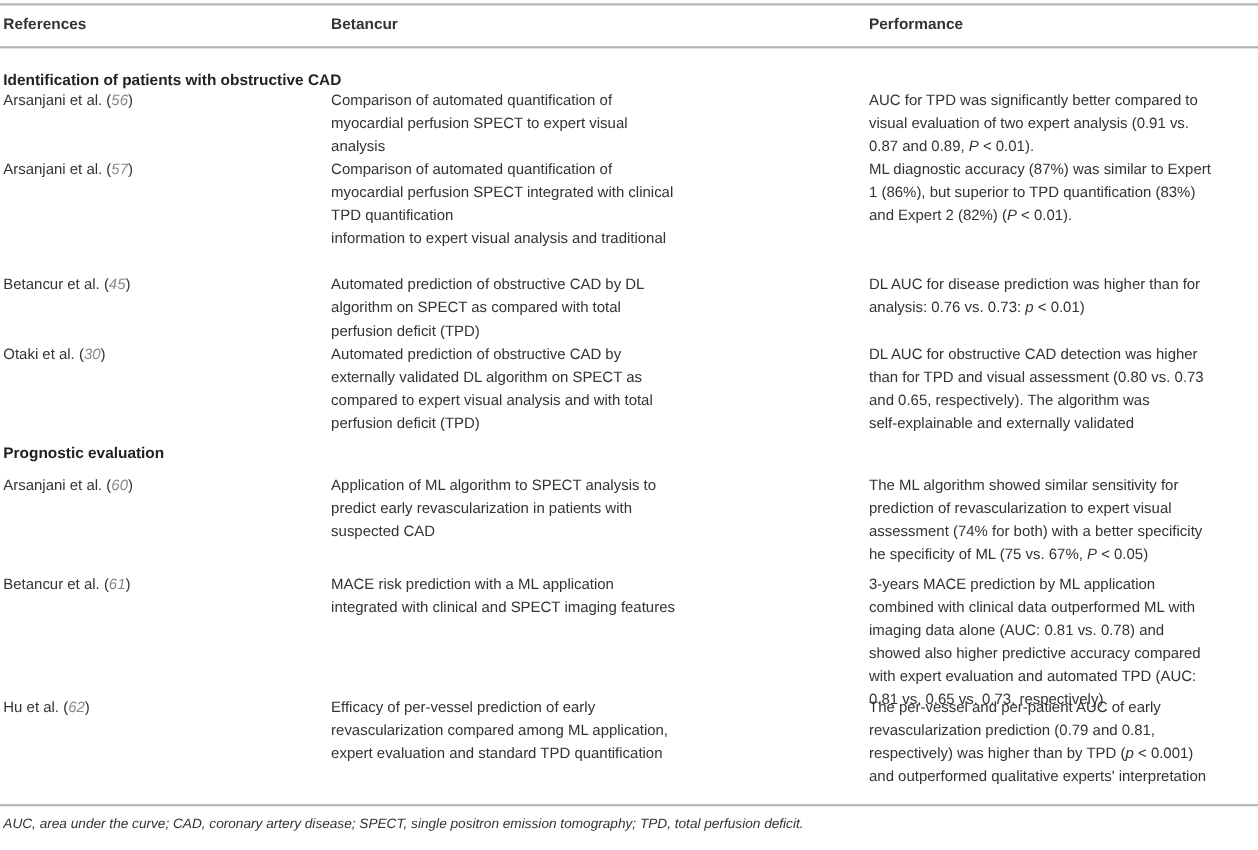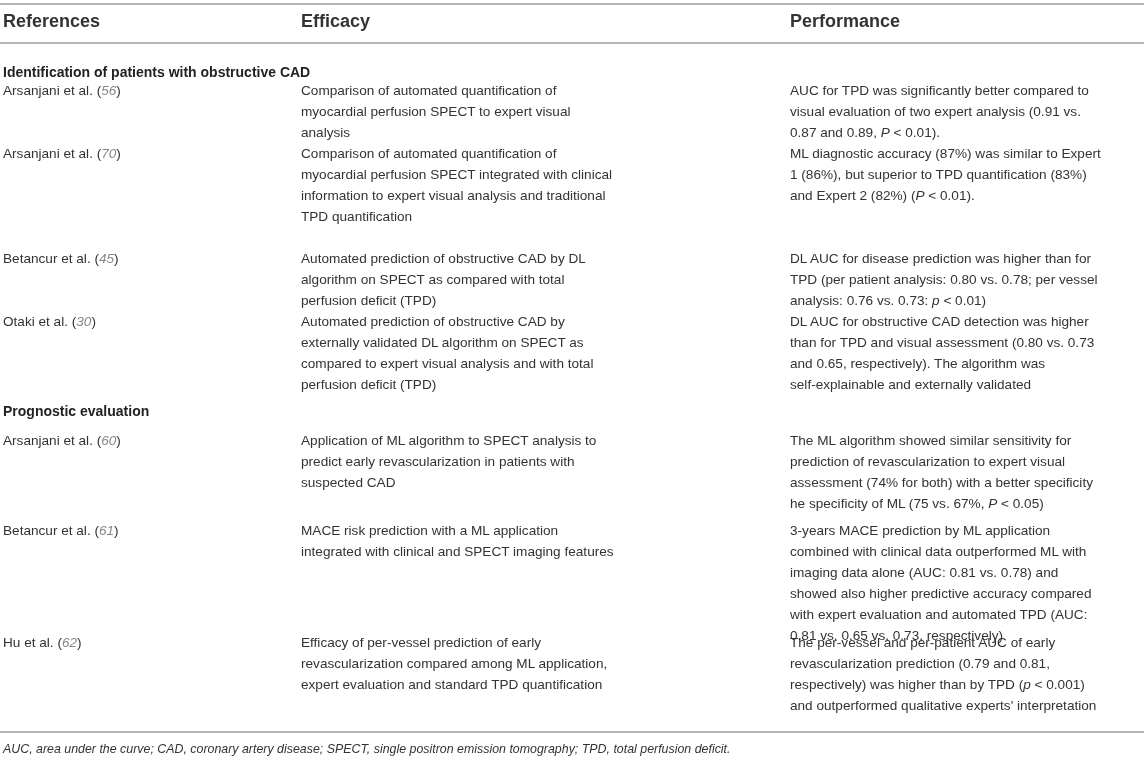--- a/index.html
+++ b/index.html
@@ -10,41 +10,41 @@
     font-size: 13.6px;
     line-height: 21px;
   }
   .table-wrap { position: relative; width: 1144px; }
   .rule { position: absolute; left: 0; width: 1144px; height: 2px; background: #b5b5b5; }
   .rule.top { top: 3px; }
   .rule.head { top: 42px; }
   .rule.bottom { top: 731px; }
 
   .header-row { position: absolute; top: 11px; left: 0; width: 1144px; height: 22px;
-    font-weight: bold; font-size: 18px; color: #333; }
+    font-weight: bold; font-size: 14px; color: #333; }
   .col1 { position: absolute; left: 3px; width: 290px; }
   .col2 { position: absolute; left: 301px; width: 360px; }
   .col3 { position: absolute; left: 790px; width: 350px; }
 
   .section-title { position: absolute; left: 3px; font-weight: bold; font-size: 14px; color: #222; }
   .row { position: absolute; left: 0; width: 1144px; }
   .ref-num { color: #888888; font-style: italic; }
   .perf em { font-style: italic; }
 
   .footnote { position: absolute; top: 739px; left: 3px; font-style: italic; font-size: 12.4px; color: #333; }
 </style>
 </head>
 <body>
 
 <div class="table-wrap">
   <div class="rule top"></div>
 
   <div class="header-row">
     <div class="col1">References</div>
-    <div class="col2">Efficacy</div>
+    <div class="col2">Betancur</div>
     <div class="col3">Performance</div>
   </div>
 
   <div class="rule head"></div>
 
   <div id="body-container">
       <div class="section-title" style="top: 51px; margin-top: 11px;">Identification of patients with obstructive CAD</div>
       <div class="row" style="top: 80px;">
         <div class="col1"><span>Arsanjani et al. (</span><span class="ref-num">56</span><span>)</span></div>
         <div class="col2">
@@ -52,43 +52,42 @@
           <div style="height: 21px; white-space: nowrap;">myocardial perfusion SPECT to expert visual</div>
           <div style="height: 21px; white-space: nowrap;">analysis</div>
         </div>
         <div class="col3 perf">
           <div style="height: 21px; white-space: nowrap;">AUC for TPD was significantly better compared to</div>
           <div style="height: 21px; white-space: nowrap;">visual evaluation of two expert analysis (0.91 vs.</div>
           <div style="height: 21px; white-space: nowrap;">0.87 and 0.89, <em>P</em> &lt; 0.01).</div>
         </div>
       </div>
       <div class="row" style="top: 143px;">
-        <div class="col1"><span>Arsanjani et al. (</span><span class="ref-num">70</span><span>)</span></div>
+        <div class="col1"><span>Arsanjani et al. (</span><span class="ref-num">57</span><span>)</span></div>
         <div class="col2">
           <div style="height: 21px; white-space: nowrap;">Comparison of automated quantification of</div>
           <div style="height: 21px; white-space: nowrap;">myocardial perfusion SPECT integrated with clinical</div>
+          <div style="height: 21px; white-space: nowrap;">TPD quantification</div>
           <div style="height: 21px; white-space: nowrap;">information to expert visual analysis and traditional</div>
-          <div style="height: 21px; white-space: nowrap;">TPD quantification</div>
         </div>
         <div class="col3 perf">
           <div style="height: 21px; white-space: nowrap;">ML diagnostic accuracy (87%) was similar to Expert</div>
           <div style="height: 21px; white-space: nowrap;">1 (86%), but superior to TPD quantification (83%)</div>
           <div style="height: 21px; white-space: nowrap;">and Expert 2 (82%) (<em>P</em> &lt; 0.01).</div>
         </div>
       </div>
       <div class="row" style="top: 248px;">
         <div class="col1"><span>Betancur et al. (</span><span class="ref-num">45</span><span>)</span></div>
         <div class="col2">
           <div style="height: 21px; white-space: nowrap;">Automated prediction of obstructive CAD by DL</div>
           <div style="height: 21px; white-space: nowrap;">algorithm on SPECT as compared with total</div>
           <div style="height: 21px; white-space: nowrap;">perfusion deficit (TPD)</div>
         </div>
         <div class="col3 perf">
           <div style="height: 21px; white-space: nowrap;">DL AUC for disease prediction was higher than for</div>
-          <div style="height: 21px; white-space: nowrap;">TPD (per patient analysis: 0.80 vs. 0.78; per vessel</div>
           <div style="height: 21px; white-space: nowrap;">analysis: 0.76 vs. 0.73: <em>p</em> &lt; 0.01)</div>
         </div>
       </div>
       <div class="row" style="top: 311px;">
         <div class="col1"><span>Otaki et al. (</span><span class="ref-num">30</span><span>)</span></div>
         <div class="col2">
           <div style="height: 21px; white-space: nowrap;">Automated prediction of obstructive CAD by</div>
           <div style="height: 21px; white-space: nowrap;">externally validated DL algorithm on SPECT as</div>
           <div style="height: 21px; white-space: nowrap;">compared to expert visual analysis and with total</div>
           <div style="height: 21px; white-space: nowrap;">perfusion deficit (TPD)</div>

